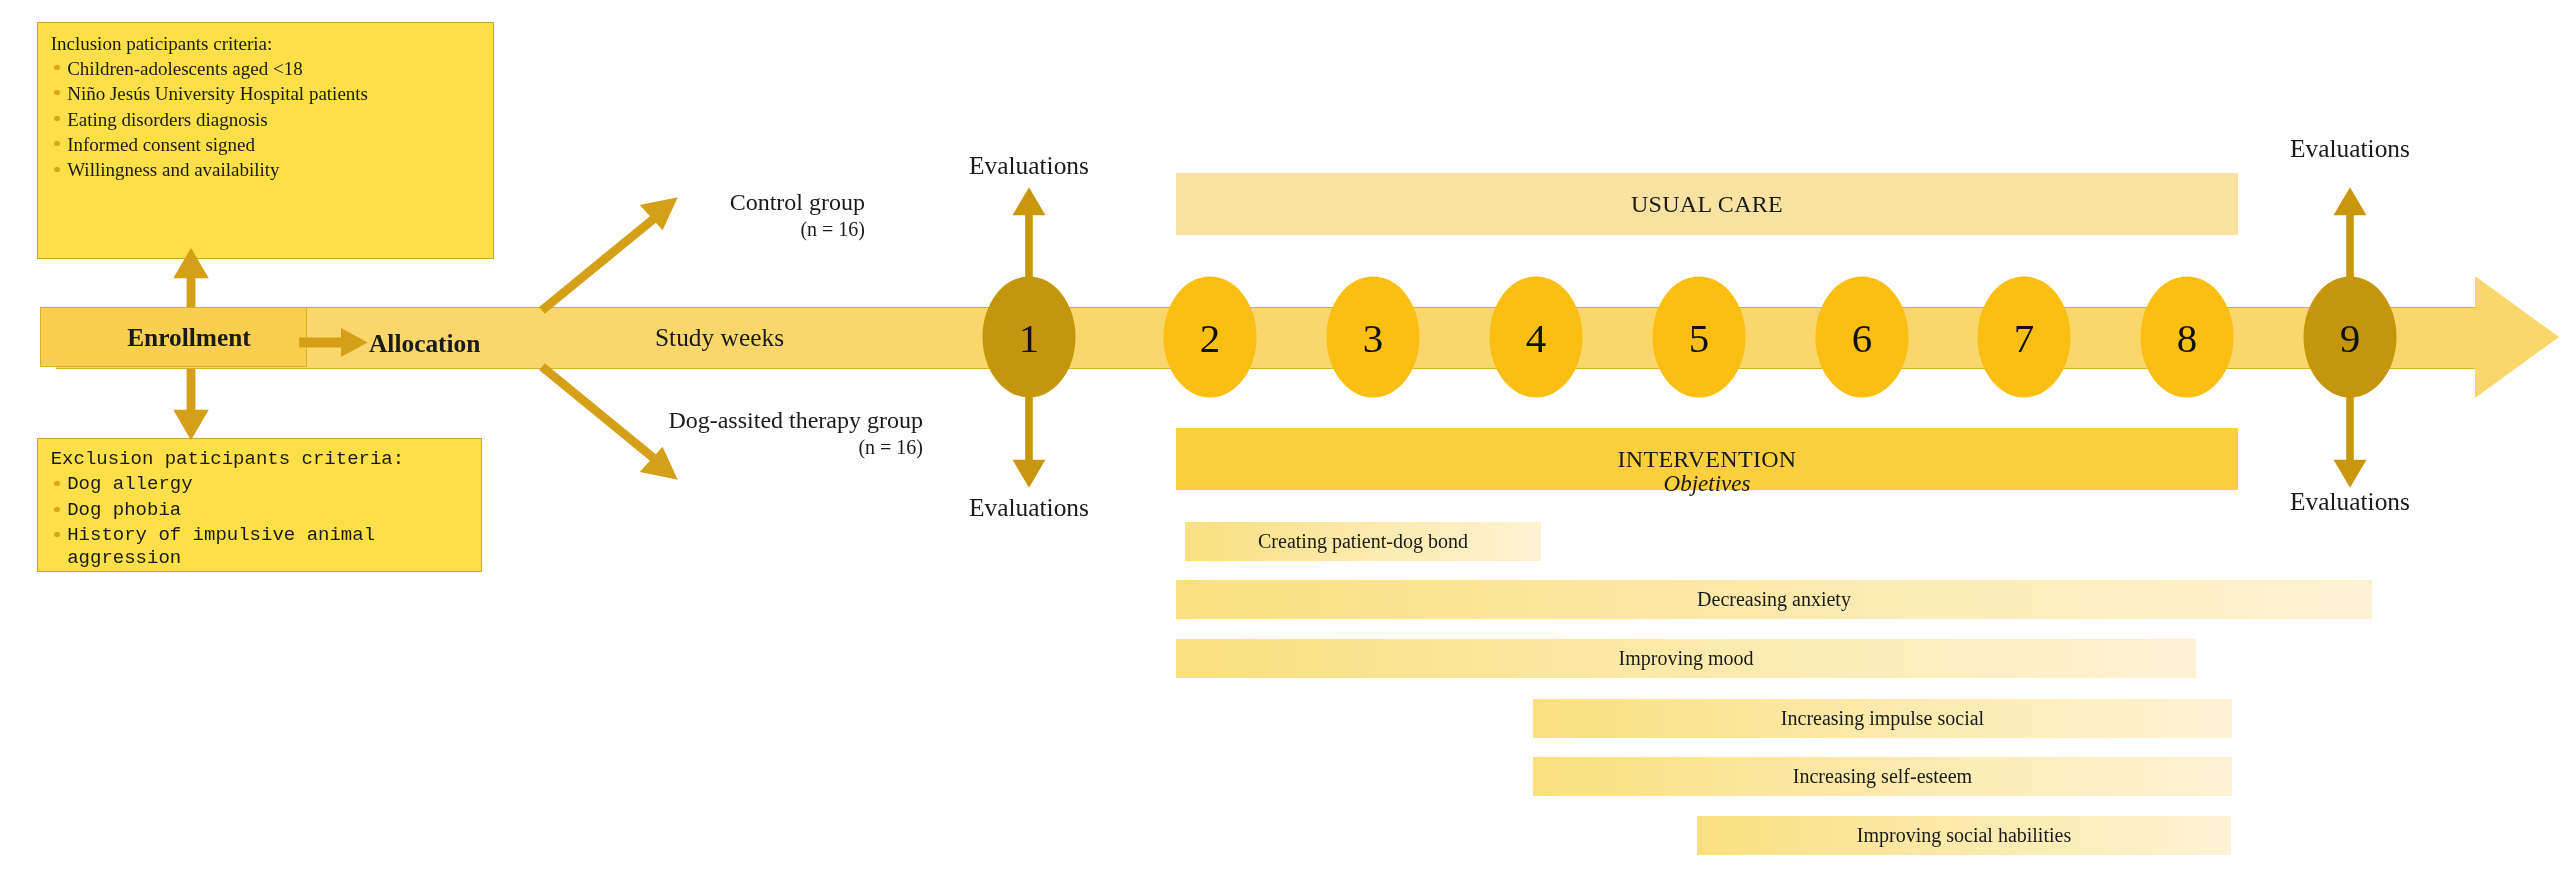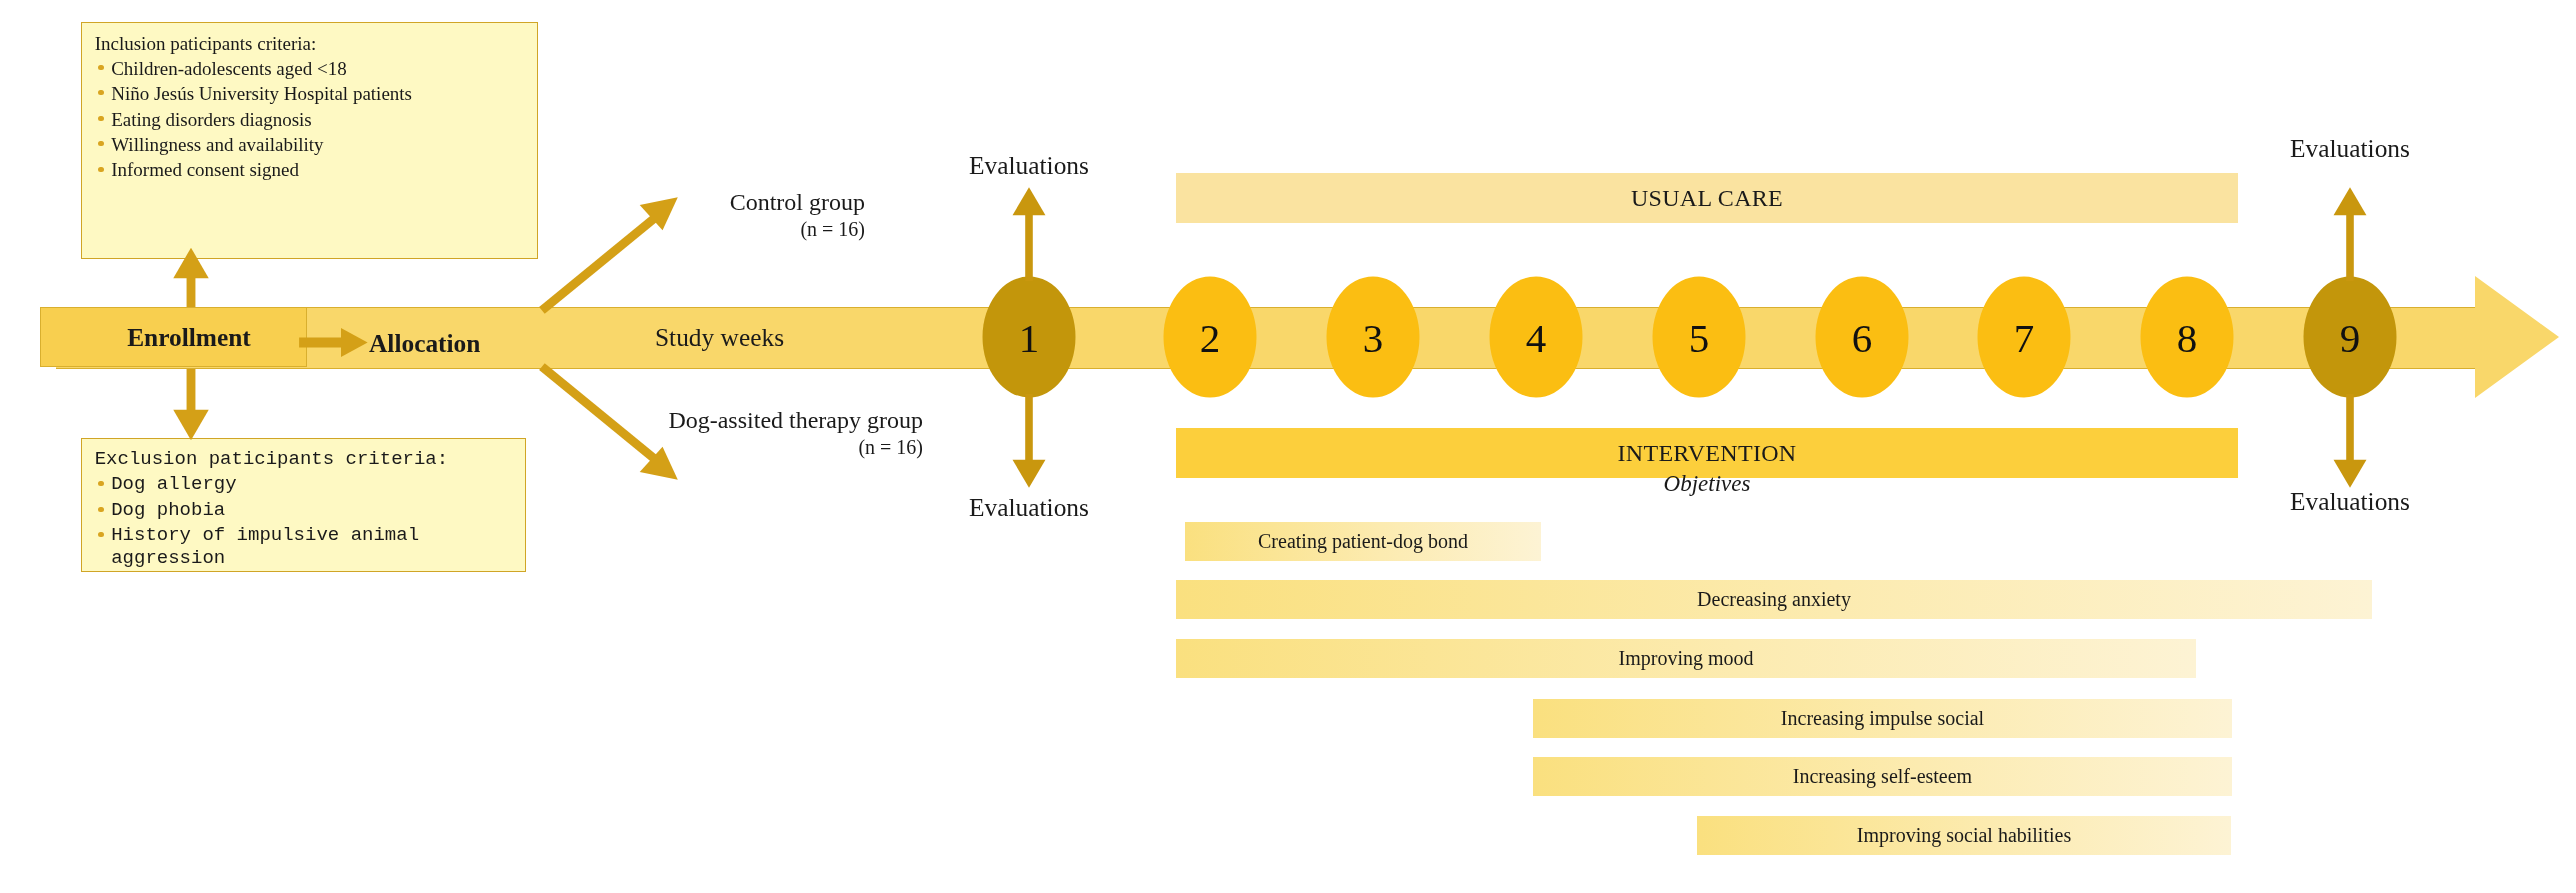--- a/index.html
+++ b/index.html
@@ -7,24 +7,23 @@
     width:2576px;height:893px;position:relative;overflow:hidden;
     font-family:"Liberation Serif","DejaVu Serif",serif;
     color:#1a1a1a;
   }
   .abs{position:absolute;}
 
   
   .criteria-box{
     position:absolute;
     border:1.9px solid #D0A526;
-    background:#fef9c3;
+    background:#fde047;
     box-sizing:border-box;
     padding:9px 11.5px 7.6px 12.7px;
-    margin-left:44px;
   }
   .criteria-title{
     font-size:19px;line-height:1.22;white-space:nowrap;
   }
   .criteria-list{list-style:none;margin:1.3px 0 0 0;padding:0;}
   .criteria-list li{
     position:relative;padding-left:16.5px;font-size:19px;line-height:1.24;margin-top:1.9px;
   }
   .criteria-list li::before{
     content:"";position:absolute;left:3.8px;top:8.3px;
@@ -68,21 +67,21 @@
   .week-circle.eval{background:#C3960B;}
 
   
   .group-label{
     position:absolute;text-align:right;font-size:24px;line-height:1.22;
   }
   .group-n{font-size:20px;}
 
   
   .care-bar{
-    position:absolute;left:1176px;width:1062px;height:50px;
+    position:absolute;left:1176px;width:1062px;height:62px;
     display:flex;align-items:center;justify-content:center;
     font-size:24px;letter-spacing:0.3px;
   }
   .usual-care{top:173px;background:#FAE3A0;}
   .intervention{top:428px;background:#FCCF3C;}
   .objetives-label{
     position:absolute;left:1176px;top:471px;width:1062px;
     text-align:center;font-size:23px;font-style:italic;
   }
 
@@ -101,22 +100,22 @@
 </style>
 </head>
 <body>
 
 <div class="criteria-box" style="left:37px;top:21.6px;width:457px;height:237px;">
   <div class="criteria-title">Inclusion paticipants criteria:</div>
   <ul class="criteria-list">
     <li>Children-adolescents aged &lt;18</li>
     <li style="white-space:normal;max-width:382px;">Niño Jesús University Hospital patients</li>
     <li>Eating disorders diagnosis</li>
+    <li>Informed consent signed</li>
     <li>Willingness  and availability</li>
-    <li>Informed consent signed</li>
   </ul>
 </div>
 
 <div class="criteria-box" style="left:37px;top:438px;width:445px;height:134px;font-family:Liberation Mono, monospace;">
   <div class="criteria-title">Exclusion paticipants criteria:</div>
   <ul class="criteria-list">
     <li>Dog allergy</li>
     <li>Dog phobia</li>
     <li style="white-space:normal;max-width:337px;">History of impulsive animal aggression</li>
   </ul>

